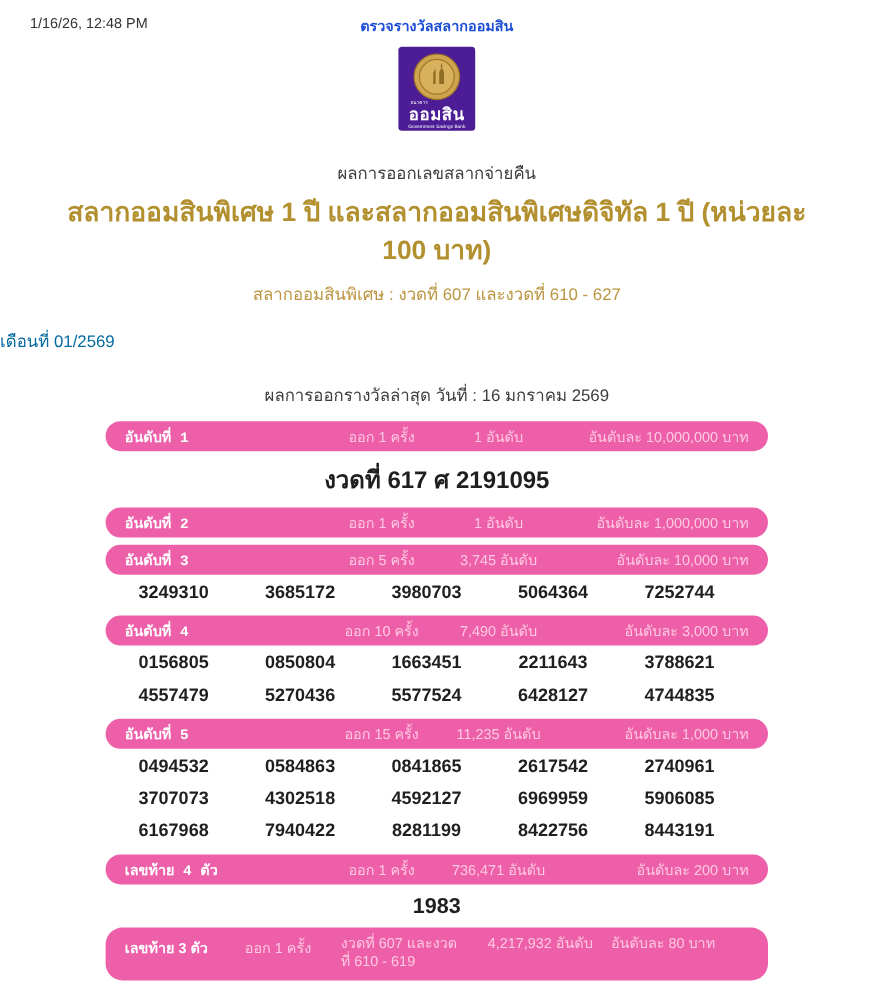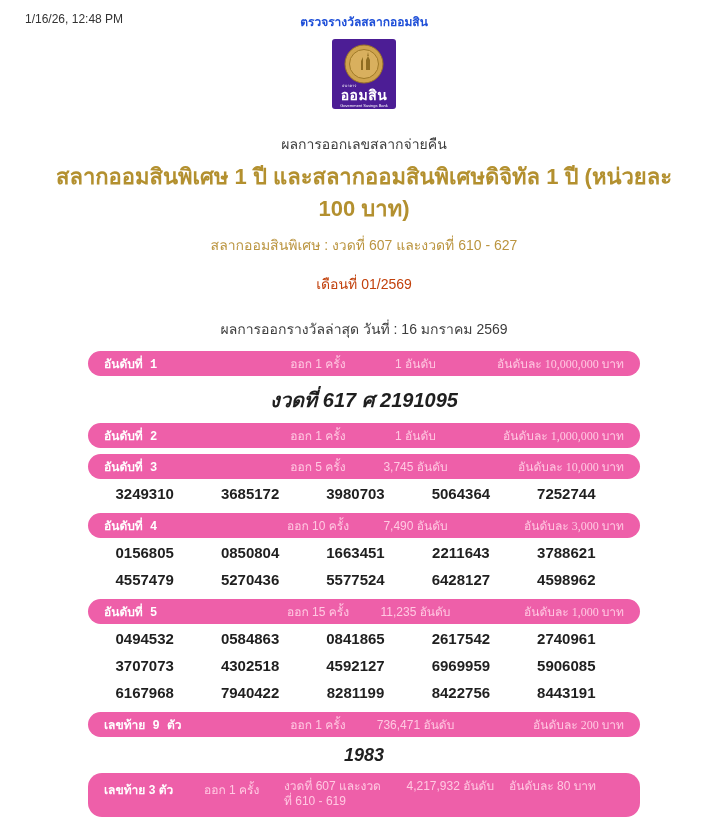--- a/index.html
+++ b/index.html
@@ -15,32 +15,32 @@
           display:flex; flex-direction:column; align-items:center; padding-top:5px; box-sizing:border-box; }
   .emblem { width:40px; height:40px; }
   .logo-bank-small { font-size:4px; color:#fff; align-self:flex-start; margin-left:10px; line-height:4px; }
   .logo-bank { color:#fff; font-weight:bold; font-size:14px; line-height:15px; letter-spacing:0.5px; }
   .logo-sub { font-size:4px; color:#fff; line-height:5px; }
 
   .intro-line1 { text-align:center; margin-top:24px; font-size:14px; color:#3d3d3d; }
   .main-title { width:620px; margin:6px auto 0; text-align:center; font-size:22px; font-weight:bold;
                 color:#b3902f; line-height:1.45; }
   .subtitle { text-align:center; font-size:14px; color:#bb9540; margin-top:9px; }
-  .month-line { text-align:center; font-size:14px; margin-top:17px; color:#c2410c; }
+  .month-line { font-size:14px; margin-top:17px; color:#0369a1; }
   .latest-line { text-align:center; font-size:14px; margin-top:23px; color:#3d3d3d; }
 
   .content { width:552px; margin:11px auto 0; }
 
   .banner { height:25px; border-radius:13px; background:#ee5fa9; display:grid;
             grid-template-columns:180px 100px 95px 1fr; align-items:center; font-size:12px; margin-top:6px; }
   .banner .lbl { color:#fff; font-weight:bold; padding-left:16px; white-space:nowrap;font-family:Liberation Mono, monospace; }
   .banner .draws, .banner .count { color:#ffc9e2; text-align:center; white-space:nowrap; }
-  .banner .prize { color:#ffc9e2; text-align:right; padding-right:16px; white-space:nowrap;font-family:Liberation Serif, serif; }
+  .banner .prize { color:#ffc9e2; text-align:right; padding-right:16px; white-space:nowrap; }
 
-  .winner { text-align:center; font-size:20px; font-weight:bold; color:#1f1f1f; margin:8px 0 7px;font-style:italic; }
+  .winner { text-align:center; font-size:20px; font-weight:bold; color:#1f1f1f; margin:8px 0 7px; }
   .winner.num-only { font-size:18px; }
 
   .num-grid { display:grid; grid-template-columns:repeat(5,1fr); width:527px; margin:1px 0 3px 4px; }
   .num { text-align:center; font-size:15px; font-weight:bold; color:#1f1f1f; line-height:27px; }
 
   .final-block { background:#ee5fa9; border-radius:14px; margin-top:6px; padding:6px 16px 8px;
                  display:flex; font-size:12px; box-sizing:border-box; }
   .final-label { width:100px; color:#fff; font-weight:bold; padding-top:1px; }
   .final-draws { width:80px; color:#ffc9e2; padding-top:1px; }
   .final-rows { flex:1; display:flex; flex-direction:column; }
@@ -115,21 +115,21 @@
   <div class="num-grid">
     <div class="num">0156805</div>
     <div class="num">0850804</div>
     <div class="num">1663451</div>
     <div class="num">2211643</div>
     <div class="num">3788621</div>
     <div class="num">4557479</div>
     <div class="num">5270436</div>
     <div class="num">5577524</div>
     <div class="num">6428127</div>
-    <div class="num">4598962</div>
+    <div class="num">4744835</div>
   </div>
 
   <div class="banner">
     <span class="lbl">อันดับที่ 5</span>
     <span class="draws">ออก 15 ครั้ง</span>
     <span class="count">11,235 อันดับ</span>
     <span class="prize">อันดับละ 1,000 บาท</span>
   </div>
   <div class="num-grid">
     <div class="num">0494532</div>
@@ -143,21 +143,21 @@
     <div class="num">6969959</div>
     <div class="num">5906085</div>
     <div class="num">6167968</div>
     <div class="num">7940422</div>
     <div class="num">8281199</div>
     <div class="num">8422756</div>
     <div class="num">8443191</div>
   </div>
 
   <div class="banner">
-    <span class="lbl">เลขท้าย 9 ตัว</span>
+    <span class="lbl">เลขท้าย 4 ตัว</span>
     <span class="draws">ออก 1 ครั้ง</span>
     <span class="count">736,471 อันดับ</span>
     <span class="prize">อันดับละ 200 บาท</span>
   </div>
   <div class="winner num-only">1983</div>
 
   <div class="final-block">
     <div class="final-label">เลขท้าย 3 ตัว</div>
     <div class="final-draws">ออก 1 ครั้ง</div>
     <div class="final-rows">

